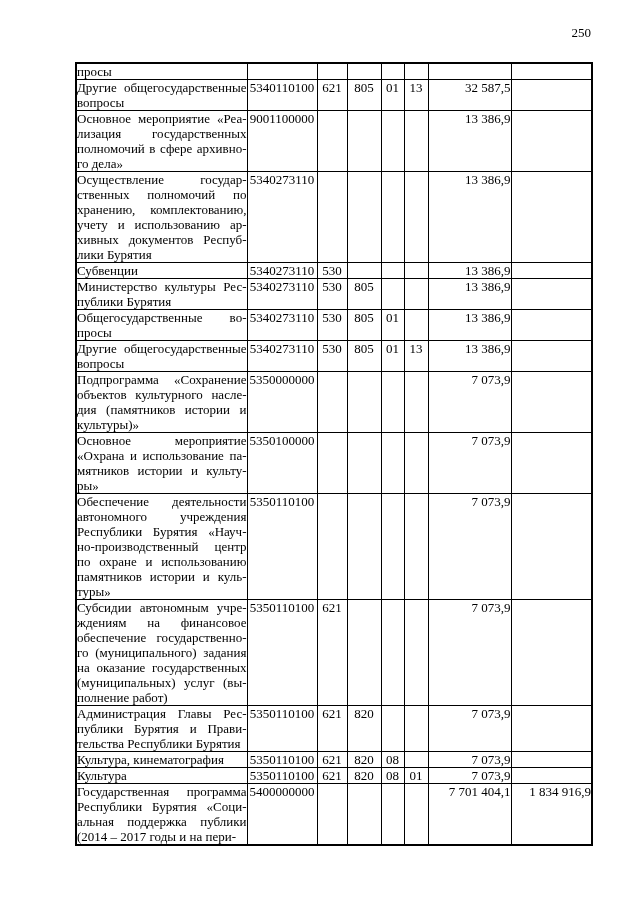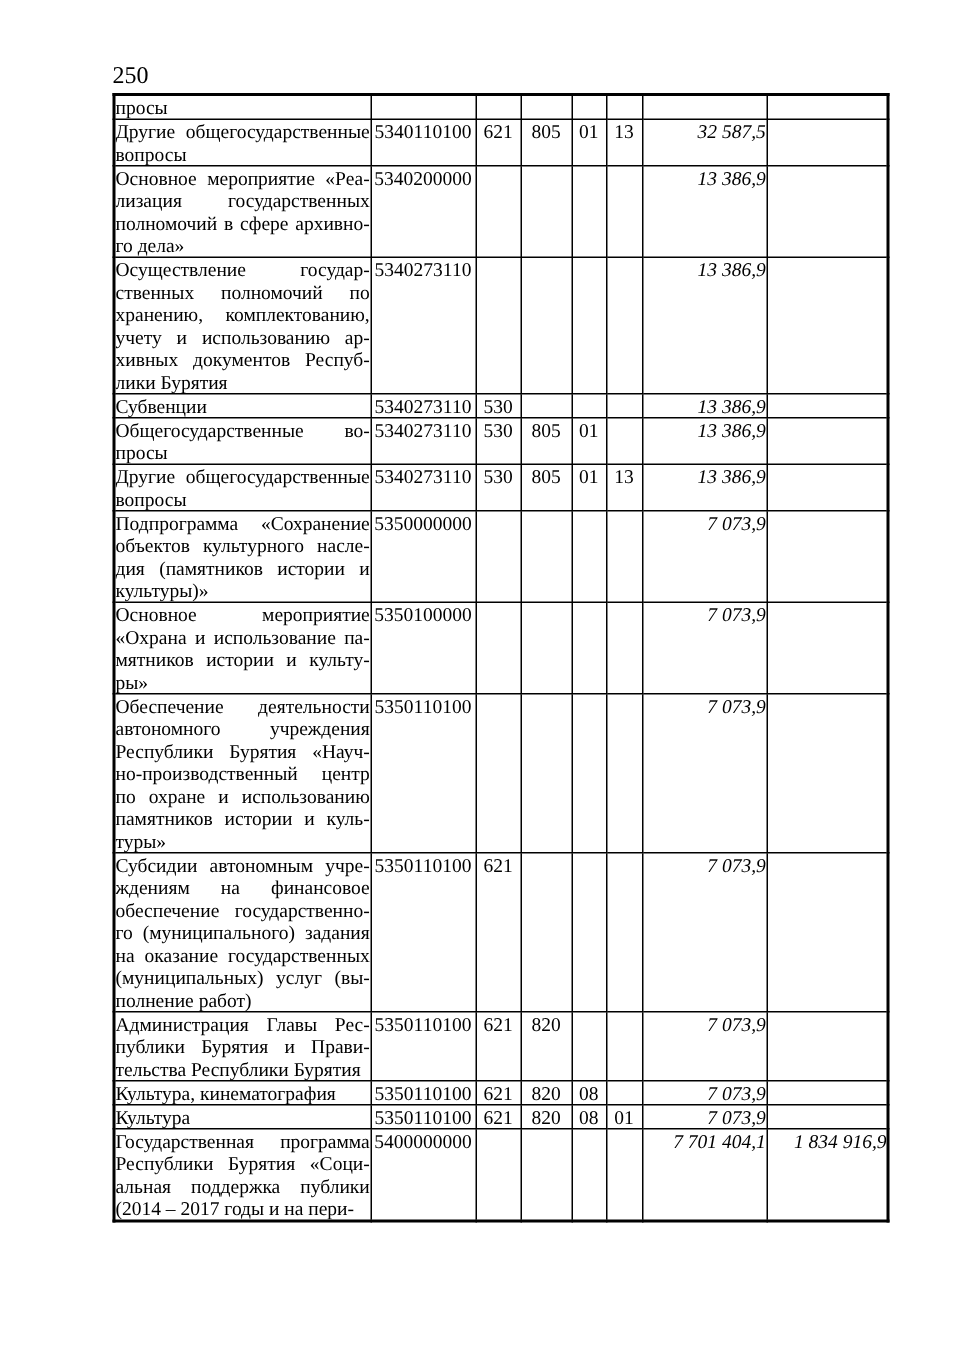--- a/index.html
+++ b/index.html
@@ -11,25 +11,25 @@
   }
   .page {
     position: relative;
     width: 640px;
     height: 905px;
     background: #ffffff;
     overflow: hidden;
   }
   .page-number {
     position: absolute;
-    top: 43px;
+    top: 25px;
     left: 75px;
     width: 516px;
-    text-align: left;
-    font-size: 16px;
+    text-align: right;
+    font-size: 13px;
     line-height: 15px;
   }
   table.budget-table {
     position: absolute;
     left: 75px;
     top: 62px;
     width: 516px;
     border-collapse: collapse;
     table-layout: fixed;
     border: 2px solid #000;
@@ -42,21 +42,21 @@
     padding: 0;
     overflow: hidden;
   }
   td.c-name { padding: 0 1px; text-align: left; }
   td.c-name .jl {
     text-align: justify;
     text-align-last: justify;
   }
   td.c-code { text-align: center; }
   td.c-sm   { text-align: center; }
-  td.c-amt  { text-align: right; padding-right: 3px; font-style: italic; }
+  td.c-amt  { text-align: right; padding-right: 3px; }
 </style>
 </head>
 <body>
 
 <div class="page">
   <div class="page-number">250</div>
 
   <table class="budget-table">
     <colgroup>
       <col style="width:171px">
@@ -94,21 +94,21 @@
           <td class="c-amt">32 587,5</td>
           <td class="c-amt"></td>
         </tr>
         <tr>
           <td class="c-name">
             <div class="jl">Основное мероприятие «Реа-</div>
             <div class="jl">лизация государственных</div>
             <div class="jl">полномочий в сфере архивно-</div>
             <div>го дела»</div>
           </td>
-          <td class="c-code">5340200000</td>
+          <td class="c-code">9001100000</td>
           <td class="c-sm"></td>
           <td class="c-sm"></td>
           <td class="c-sm"></td>
           <td class="c-sm"></td>
           <td class="c-amt">13 386,9</td>
           <td class="c-amt"></td>
         </tr>
         <tr>
           <td class="c-name">
             <div class="jl">Осуществление государ-</div>
@@ -126,20 +126,33 @@
           <td class="c-amt">13 386,9</td>
           <td class="c-amt"></td>
         </tr>
         <tr>
           <td class="c-name">
             <div>Субвенции</div>
           </td>
           <td class="c-code">5340273110</td>
           <td class="c-sm">530</td>
           <td class="c-sm"></td>
+          <td class="c-sm"></td>
+          <td class="c-sm"></td>
+          <td class="c-amt">13 386,9</td>
+          <td class="c-amt"></td>
+        </tr>
+        <tr>
+          <td class="c-name">
+            <div class="jl">Министерство культуры Рес-</div>
+            <div>публики Бурятия</div>
+          </td>
+          <td class="c-code">5340273110</td>
+          <td class="c-sm">530</td>
+          <td class="c-sm">805</td>
           <td class="c-sm"></td>
           <td class="c-sm"></td>
           <td class="c-amt">13 386,9</td>
           <td class="c-amt"></td>
         </tr>
         <tr>
           <td class="c-name">
             <div class="jl">Общегосударственные во-</div>
             <div>просы</div>
           </td>

